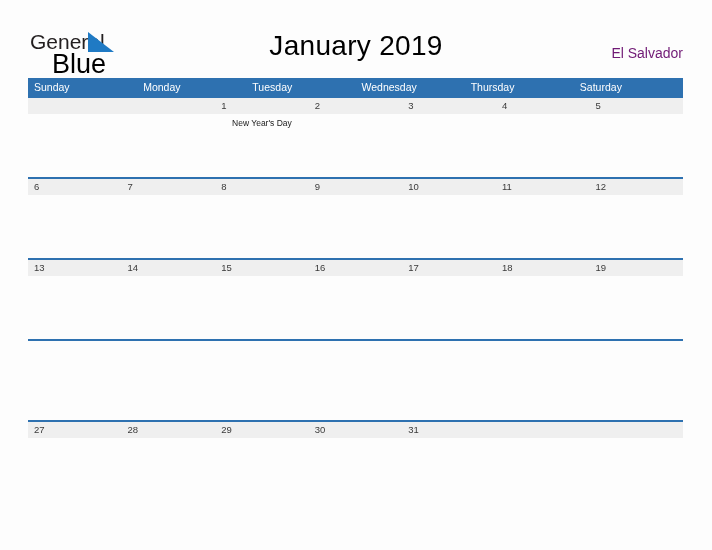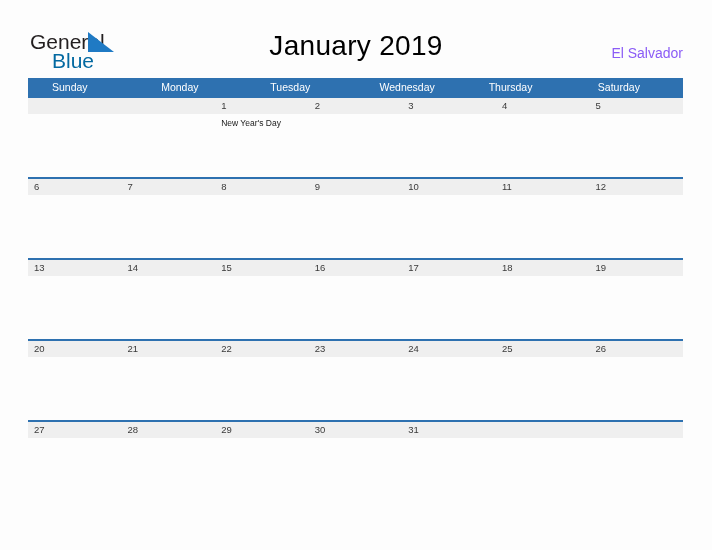--- a/index.html
+++ b/index.html
@@ -46,22 +46,22 @@
     font-size: 21px;
     letter-spacing: 0px;
     color: #231f20;
     font-family: "Liberation Sans", sans-serif;
     white-space: nowrap;
   }
   .logo-blue {
     position: absolute;
     left: 22px;
     top: 19px;
-    font-size: 21px;
-    color: #0369a1;
+    font-size: 27px;
+    color: #000000;
     font-family: "Liberation Sans", sans-serif;
     white-space: nowrap;
   }
   .logo-mark {
     position: absolute;
     left: 58px;
     top: 2px;
     width: 28px;
     height: 22px;
   }
@@ -77,21 +77,21 @@
     color: #000000;
     font-family: "Liberation Sans", sans-serif;
     letter-spacing: 0.3px;
   }
 
   .country {
     position: absolute;
     right: 29px;
     top: 45px;
     font-size: 14px;
-    color: #8b5cf6;
+    color: #701a75;
     font-family: "Liberation Sans", sans-serif;
     white-space: nowrap;
   }
 
   
   .calendar {
     position: absolute;
     left: 28px;
     top: 78px;
     width: 655px;
@@ -101,21 +101,21 @@
     display: flex;
     width: 655px;
     height: 18px;
     background: #2e71b0;
   }
   .dow-cell {
     flex: 1 1 0;
     font-size: 10.5px;
     color: #ffffff;
     line-height: 18px;
-    padding-left: 24px;
+    padding-left: 6px;
     box-sizing: border-box;
     font-family: "Liberation Sans", sans-serif;
     white-space: nowrap;
     overflow: hidden;
   }
 
   .week-row {
     width: 655px;
     height: 81px;
     position: relative;
@@ -150,20 +150,21 @@
   }
   .event-cell {
     flex: 1 1 0;
     padding: 4px 6px 0 6px;
     box-sizing: border-box;
     font-size: 8.5px;
     line-height: 11px;
     color: #1a1a1a;
     font-family: "Liberation Sans", sans-serif;
     word-wrap: break-word;
+    text-align: center;
   }
   .event-line {
     display: block;
   }
 </style>
 </head>
 <body>
 
 <div class="page">
 
@@ -253,29 +254,20 @@
         <div class="event-cell"></div>
         <div class="event-cell"></div>
         <div class="event-cell"></div>
         <div class="event-cell"></div>
         <div class="event-cell"></div>
         <div class="event-cell"></div>
       </div>
     </div>
 
     <div class="week-row">
-      <div class="date-band">
-        <div class="date-cell">20</div>
-        <div class="date-cell">21</div>
-        <div class="date-cell">22</div>
-        <div class="date-cell">23</div>
-        <div class="date-cell">24</div>
-        <div class="date-cell">25</div>
-        <div class="date-cell">26</div>
-      </div>
       <div class="event-band">
         <div class="event-cell"></div>
         <div class="event-cell"></div>
         <div class="event-cell"></div>
         <div class="event-cell"></div>
         <div class="event-cell"></div>
         <div class="event-cell"></div>
         <div class="event-cell"></div>
       </div>
     </div>

